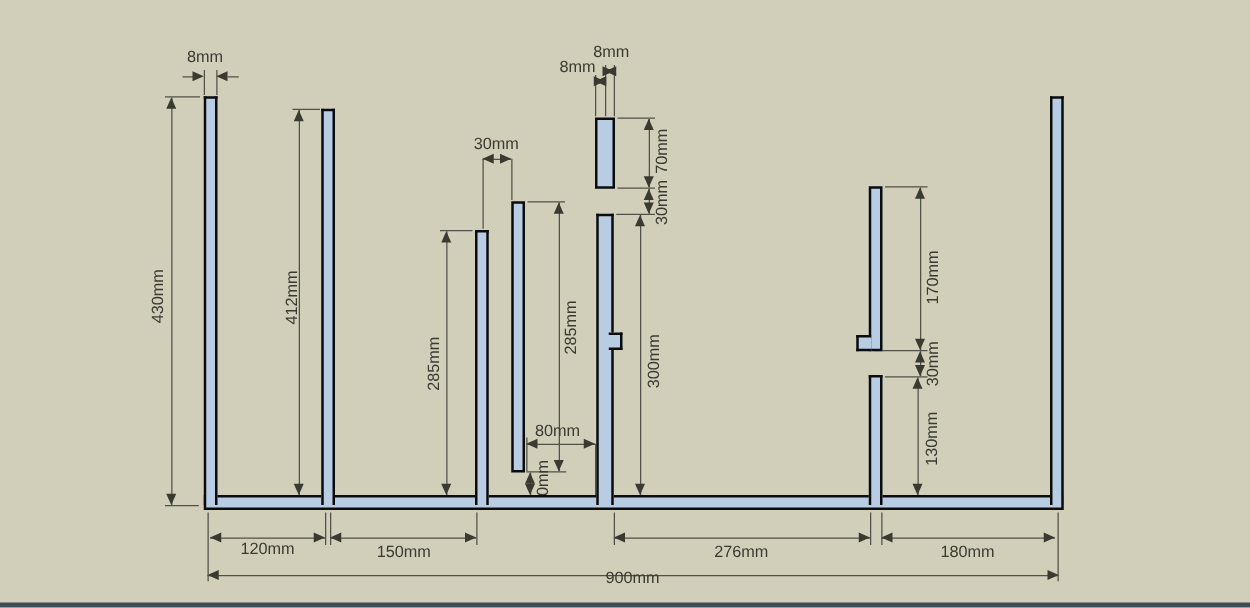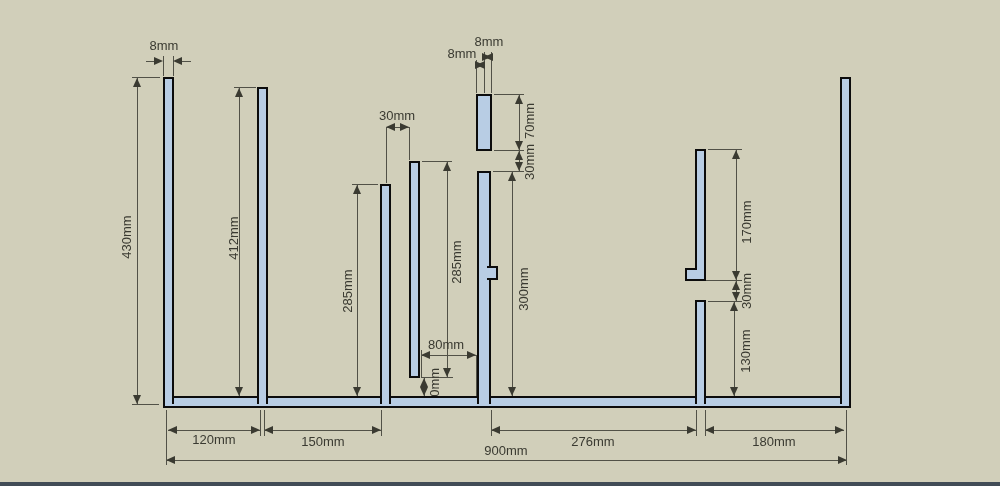--- a/index.html
+++ b/index.html
@@ -209,21 +209,21 @@
     <div class="vl" style="left:705px;top:410px;height:26px;"></div>
     <div class="dlabel" style="left:774px;top:441px;">180mm</div>
   </div>
 
   <div class="dim">
     <div class="hl" style="left:166px;top:460px;width:681px;"></div>
     <div class="ah left" style="left:166px;top:456px;"></div>
     <div class="ah right" style="left:838px;top:456px;"></div>
     <div class="vl" style="left:166px;top:410px;height:55px;"></div>
     <div class="vl" style="left:846px;top:410px;height:55px;"></div>
-    <div class="dlabel" style="left:506px;top:450px;">900mm</div>
+    <div class="dlabel" style="left:506px;top:462px;">900mm</div>
   </div>
 
   <div class="part" style="left:163px;top:396px;width:688px;height:12px;"></div>
   <div class="part attached" style="left:163px;top:77px;width:11px;height:327px;"></div>
   <div class="part attached" style="left:257px;top:87px;width:11px;height:317px;"></div>
   <div class="part attached" style="left:380px;top:184px;width:11px;height:220px;"></div>
   <div class="part" style="left:409px;top:161px;width:11px;height:217px;"></div>
   <div class="part" style="left:476px;top:94px;width:16px;height:57px;"></div>
   <div class="part attached" style="left:477px;top:171px;width:14px;height:233px;"></div>
   <div class="part tabR" style="left:487px;top:266px;width:11px;height:14px;"></div>

